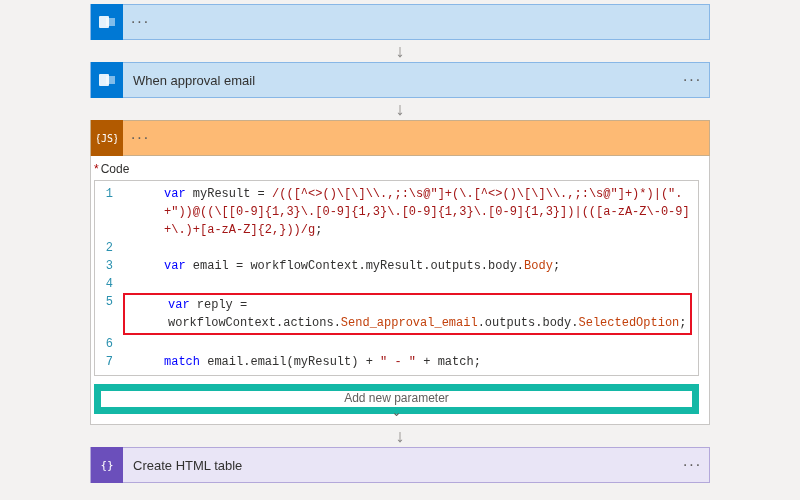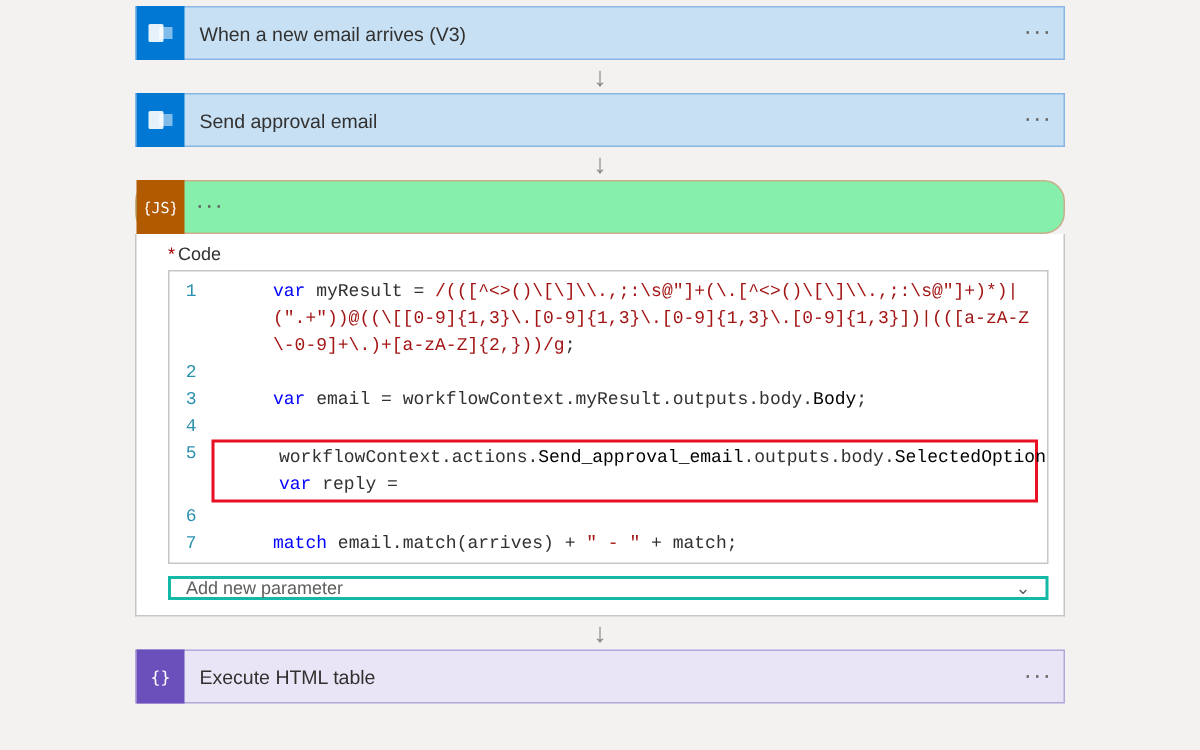--- a/index.html
+++ b/index.html
@@ -15,104 +15,104 @@
   }
   .canvas { padding: 4px 90px 0 90px; }
   .flow-card {
     display: flex;
     align-items: center;
     height: 36px;
     border: 1px solid #a19f9d;
     background: #fff;
   }
   .flow-card.blue { background: #c7e0f4; border-color: #88b7e6; }
-  .flow-card.tan  { background: #86efac; border-color: #c9ae8a; border-radius: 14px; }
+  .flow-card.tan  { background: #fdba74; border-color: #c9ae8a; }
   .flow-card.lilac{ background: #e9e5f6; border-color: #b3a8da; }
   .card-icon {
     width: 32px; height: 36px;
     display: flex; align-items: center; justify-content: center;
     color: #fff; flex-shrink: 0;
   }
   .ic-outlook { background: #0078d4; }
   .ic-js      { background: #b25a00; }
   .ic-table   { background: #6b4fbb; }
   .card-title { flex: 1; padding-left: 10px; font-size: 13px; color: #323130; }
   .card-menu  { width: 34px; text-align: center; color: #605e5c; font-size: 16px; letter-spacing: 1px; cursor: pointer; }
   .arrow {
     text-align: center; color: #8a8886; font-size: 18px; line-height: 18px;
     padding: 2px 0 2px 0;
   }
   .action-body {
     border: 1px solid #c8c6c4; border-top: none; background: #fff;
-    padding: 6px 10px 10px 21px;
+    padding: 6px 10px 10px 3px;
   }
   .field-label { font-size: 12px; margin-bottom: 4px; }
   .field-label .req { color: #a80000; margin-right: 2px; }
   .code-box {
     border: 1px solid #c8c6c4;
     font-family: Consolas, "Courier New", monospace;
     font-size: 12px;
     line-height: 18px;
     padding: 4px 0;
     overflow: hidden;
   }
   .code-line { display: flex; }
   .gutter {
     width: 26px; text-align: right; padding-right: 8px;
     color: #2b91af; flex-shrink: 0;
   }
   .code { white-space: pre-wrap; word-break: break-all; flex: 1; padding-right: 8px; margin-left: 43px; }
   .kw  { color: #0000ff; }
   .rx  { color: #a31515; }
   .str { color: #a31515; }
-  .mem { color: #000000; }
+  .mem { color: #c2410c; }
   .highlight-box {
     border: 2px solid #e81123;
     margin: 0 6px 0 28px;
     padding: 1px 0 1px 0;
   }
   .highlight-box .code-line .gutter { width: 0; padding: 0; }
   .add-param {
     margin-top: 8px;
-    border: 2px solid #14b8a6;
-    height: 16px;
+    border: 7px solid #14b8a6;
+    height: 30px;
     display: flex; align-items: center; justify-content: space-between;
     padding: 0 10px;
     color: #605e5c; font-size: 12px;
     cursor: pointer;
+    flex-direction: column;
   }
   .chev { font-size: 12px; color: #605e5c; }
   svg { display: block; }
 </style>
 </head>
 <body>
 
 <div class="canvas">
 
   <div class="flow-card blue">
     <div class="card-icon ic-outlook">
       <svg width="18" height="18" viewBox="0 0 18 18">
           <rect x="1" y="3" width="10" height="12" rx="1" fill="#fff" opacity="0.9"></rect>
           <rect x="8" y="5" width="9" height="8" fill="#fff" opacity="0.5"></rect>
         </svg>
     </div>
-    <div class="card-title">When a new email arrives (V3)</div>
     <div class="card-menu">···</div>
   </div>
 
   <div class="arrow">↓</div>
 
   <div class="flow-card blue">
     <div class="card-icon ic-outlook">
       <svg width="18" height="18" viewBox="0 0 18 18">
           <rect x="1" y="3" width="10" height="12" rx="1" fill="#fff" opacity="0.9"></rect>
           <rect x="8" y="5" width="9" height="8" fill="#fff" opacity="0.5"></rect>
         </svg>
     </div>
-    <div class="card-title">Send approval email</div>
+    <div class="card-title">When approval email</div>
     <div class="card-menu">···</div>
   </div>
 
   <div class="arrow">↓</div>
 
   <div class="flow-card tan">
     <div class="card-icon ic-js">
       <svg width="20" height="16" viewBox="0 0 20 16">
           <text x="10" y="12" text-anchor="middle" font-size="10" font-family="Consolas,monospace" fill="#fff">{JS}</text>
         </svg>
@@ -142,49 +142,49 @@
         <div class="gutter">4</div>
         <div class="code"></div>
       </div>
 
       <div class="code-line" style="position:relative;">
         <div class="gutter">5</div>
       </div>
       <div class="highlight-box" style="margin-top:-18px;">
         <div class="code-line">
           <div class="gutter"></div>
-          <div class="code" style="white-space:pre;">workflowContext.actions.<span class="mem">Send_approval_email</span><span>.outputs.body.</span><span class="mem">SelectedOption</span><span>;</span></div>
+          <div class="code"><span class="kw">var</span> reply =</div>
         </div>
         <div class="code-line">
           <div class="gutter"></div>
-          <div class="code"><span class="kw">var</span> reply =</div>
+          <div class="code" style="white-space:pre;">workflowContext.actions.<span class="mem">Send_approval_email</span><span>.outputs.body.</span><span class="mem">SelectedOption</span><span>;</span></div>
         </div>
       </div>
 
       <div class="code-line">
         <div class="gutter">6</div>
         <div class="code"></div>
       </div>
       <div class="code-line">
         <div class="gutter">7</div>
-        <div class="code"><span class="kw">match</span><span> email.match(arrives) + </span><span class="str">" - "</span><span> + match;</span></div>
+        <div class="code"><span class="kw">match</span><span> email.email(myResult) + </span><span class="str">" - "</span><span> + match;</span></div>
       </div>
     </div>
 
     <div class="add-param">
       <span>Add new parameter</span>
       <span class="chev">⌄</span>
     </div>
   </div>
 
   <div class="arrow">↓</div>
 
   <div class="flow-card lilac">
     <div class="card-icon ic-table">
       <svg width="18" height="18" viewBox="0 0 18 18">
           <text x="9" y="13" text-anchor="middle" font-size="11" font-family="Consolas,monospace" fill="#fff">{}</text>
         </svg>
     </div>
-    <div class="card-title">Execute HTML table</div>
+    <div class="card-title">Create HTML table</div>
     <div class="card-menu">···</div>
   </div>
 
 </div>
 
 </body></html>

